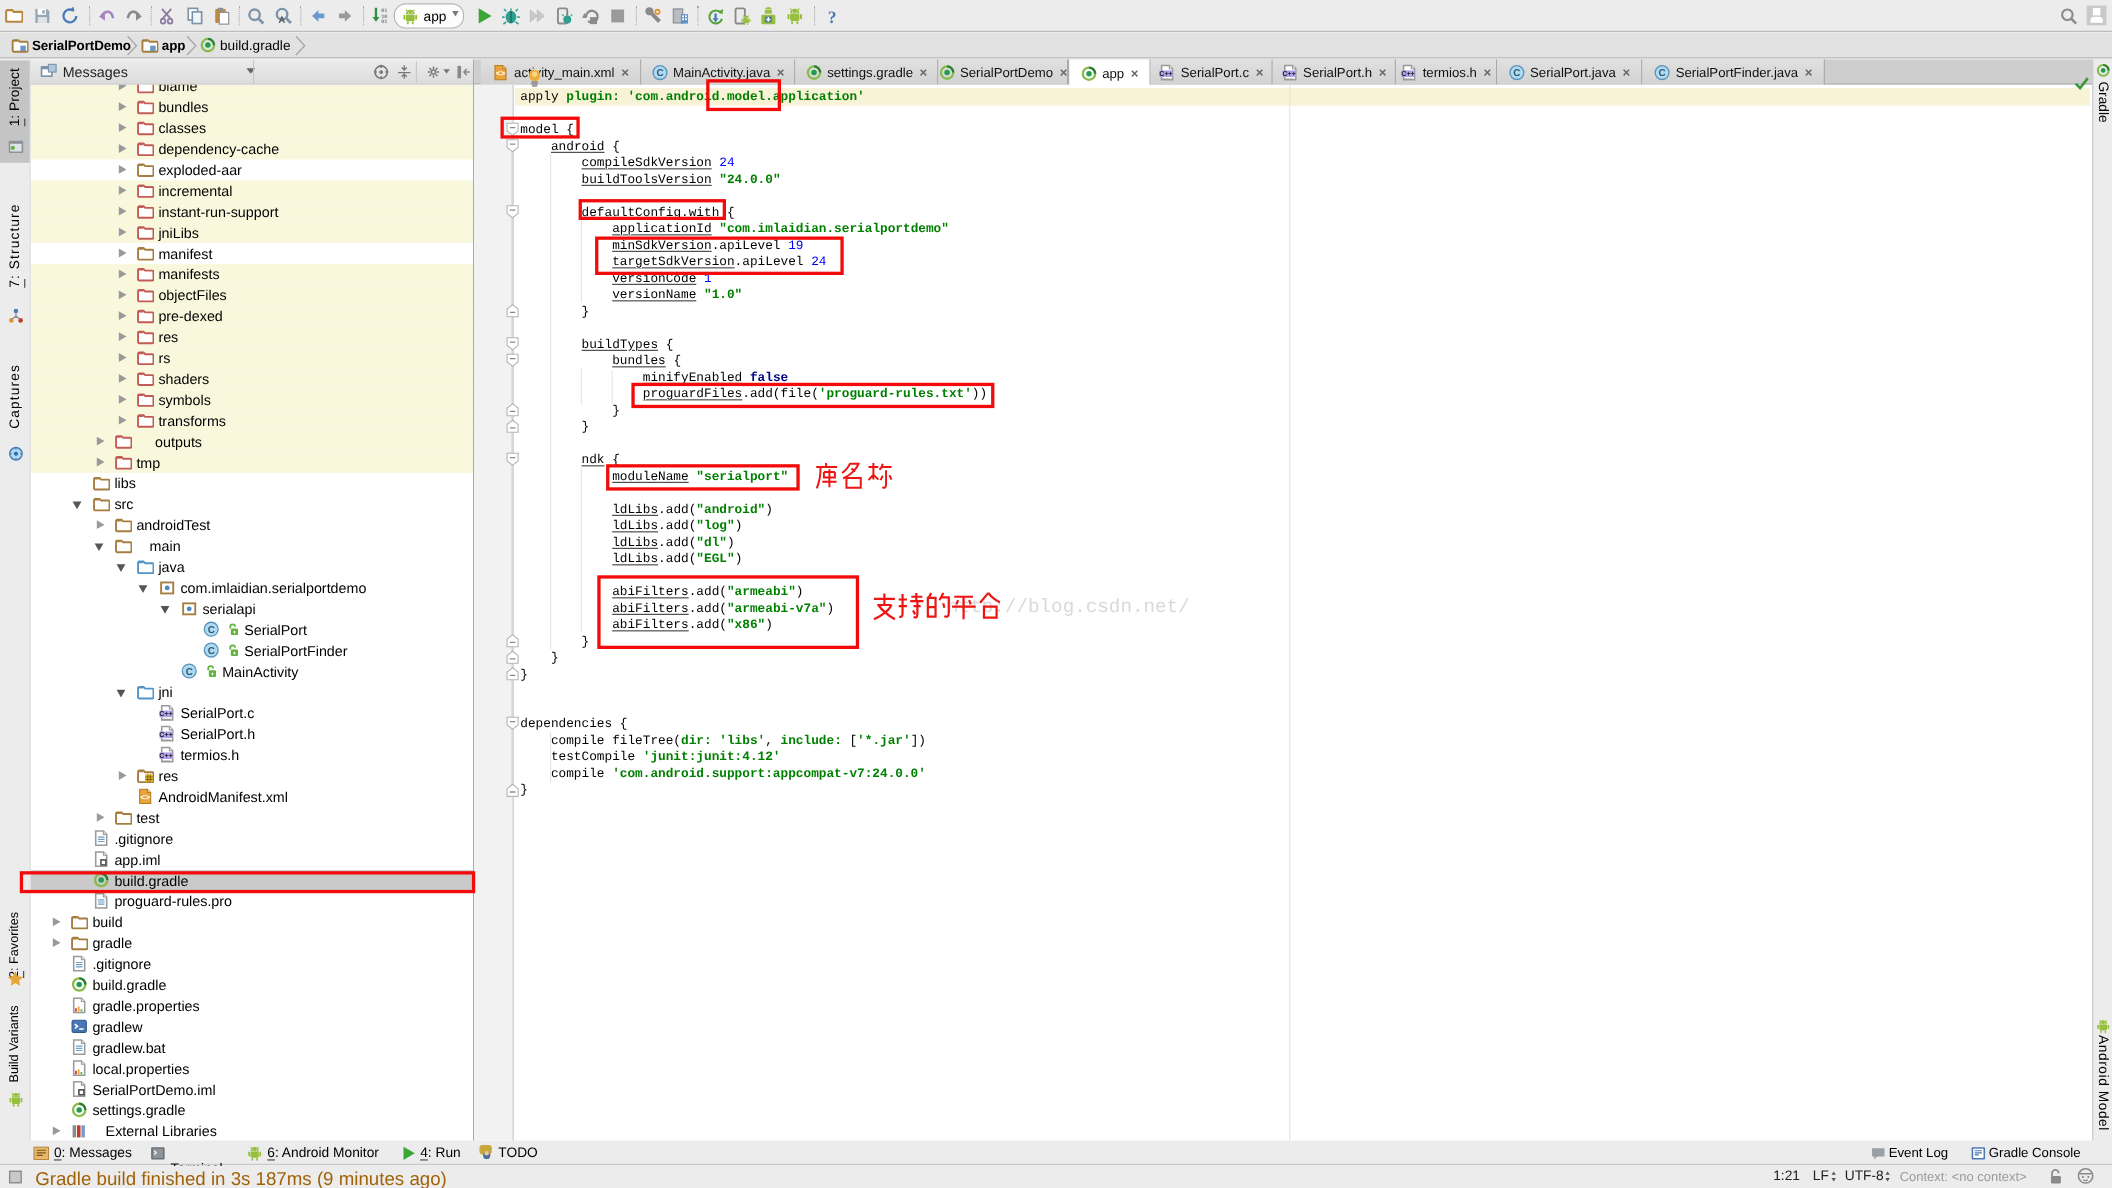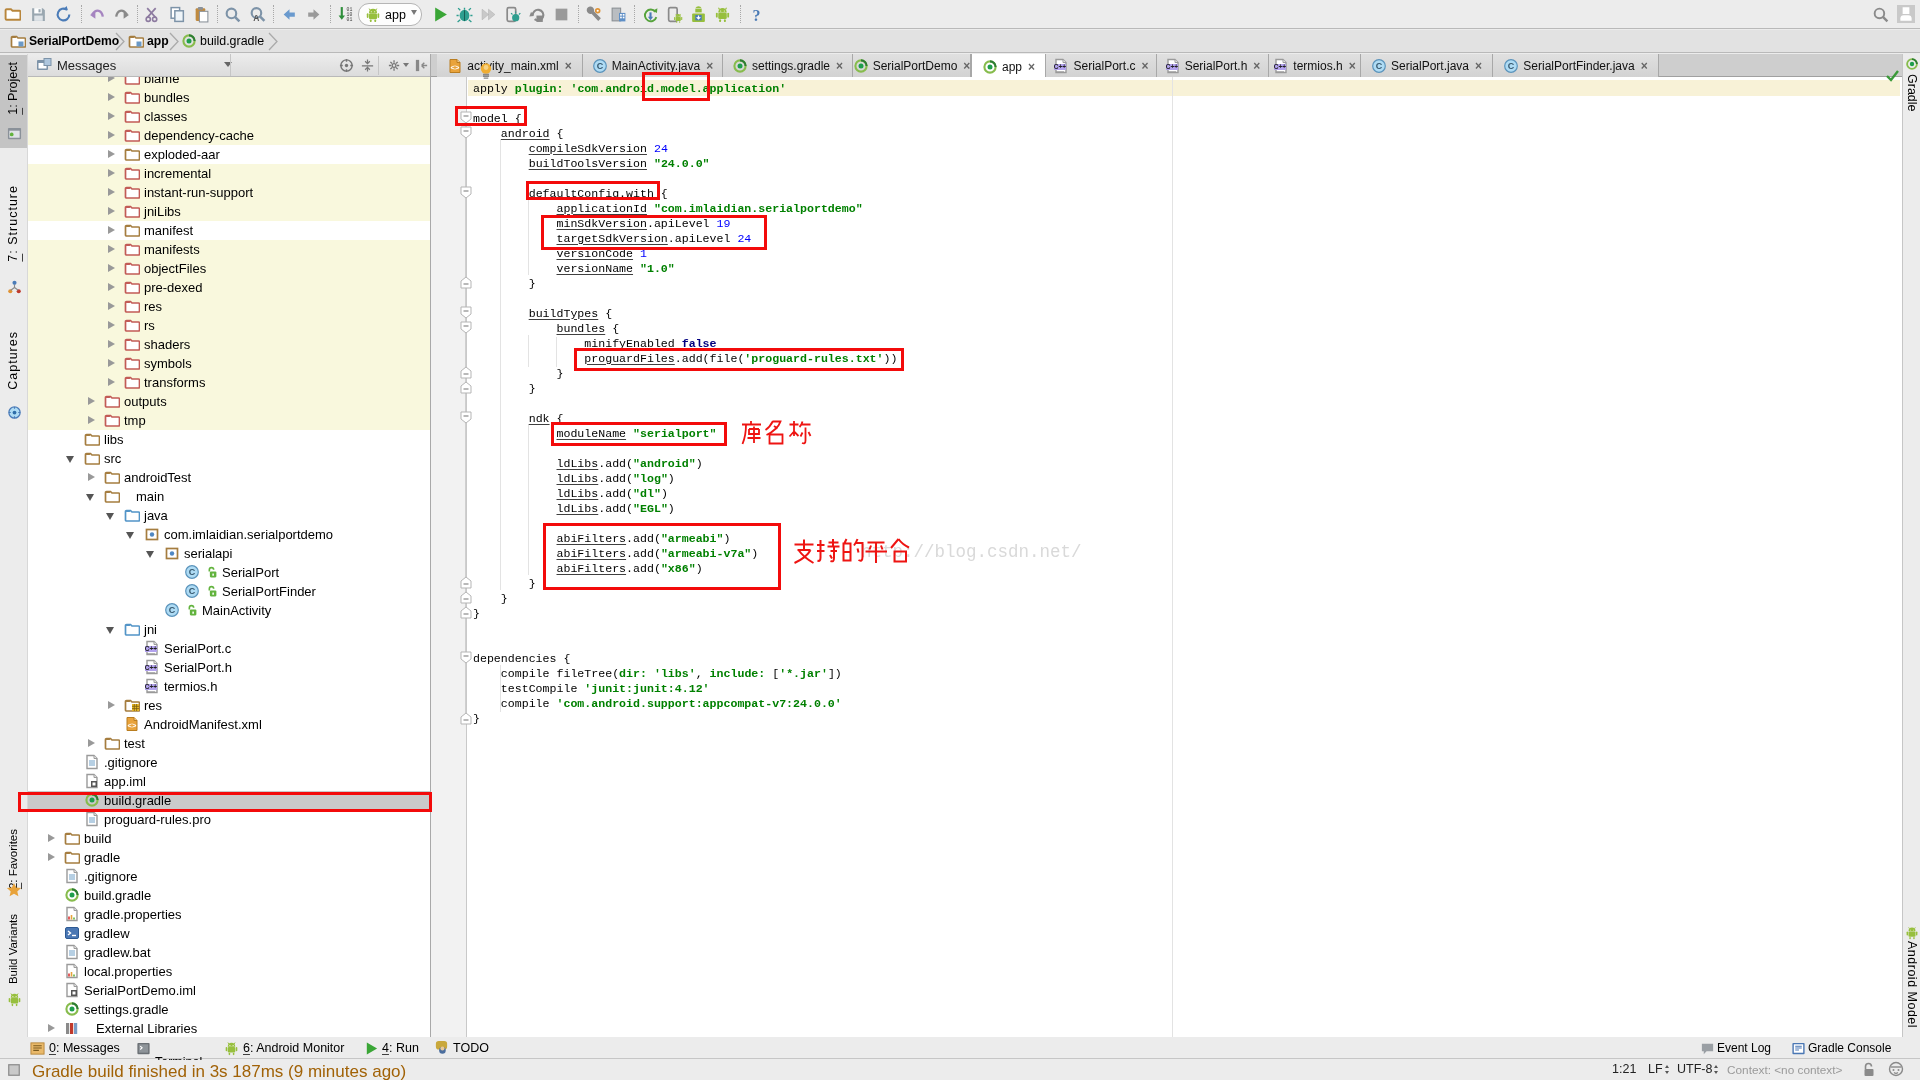--- a/index.html
+++ b/index.html
@@ -517,21 +517,21 @@
           <span style="margin-left:4px">transforms</span>
         </div>
 <div class="row rowY">
           <span style="width:56px;flex:none"></span>
           <span style="width:20px;flex:none;display:flex">
             <span class="arrR" style="margin-left:4px"></span>
           </span>
           <svg class="tico" viewBox="0 0 16 16">
             <use href="#fred"></use>
           </svg>
-          <span style="margin-left:4px">outputs</span>
+          <span style="margin-left:21px">outputs</span>
         </div>
 <div class="row rowY">
           <span style="width:56px;flex:none"></span>
           <span style="width:20px;flex:none;display:flex">
             <span class="arrR" style="margin-left:4px"></span>
           </span>
           <svg class="tico" viewBox="0 0 16 16">
             <use href="#fred"></use>
           </svg>
           <span style="margin-left:4px">tmp</span>

